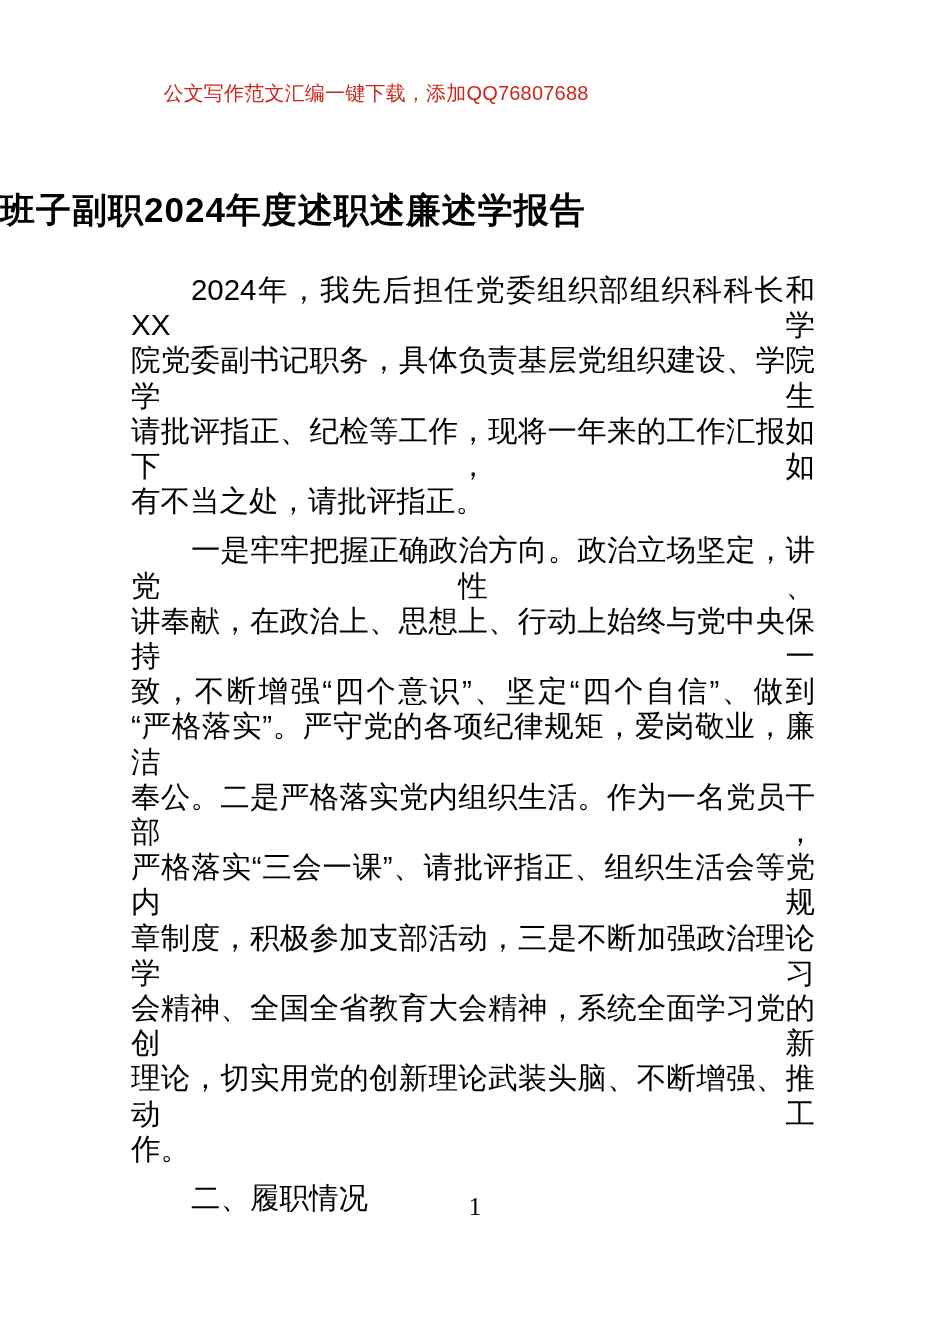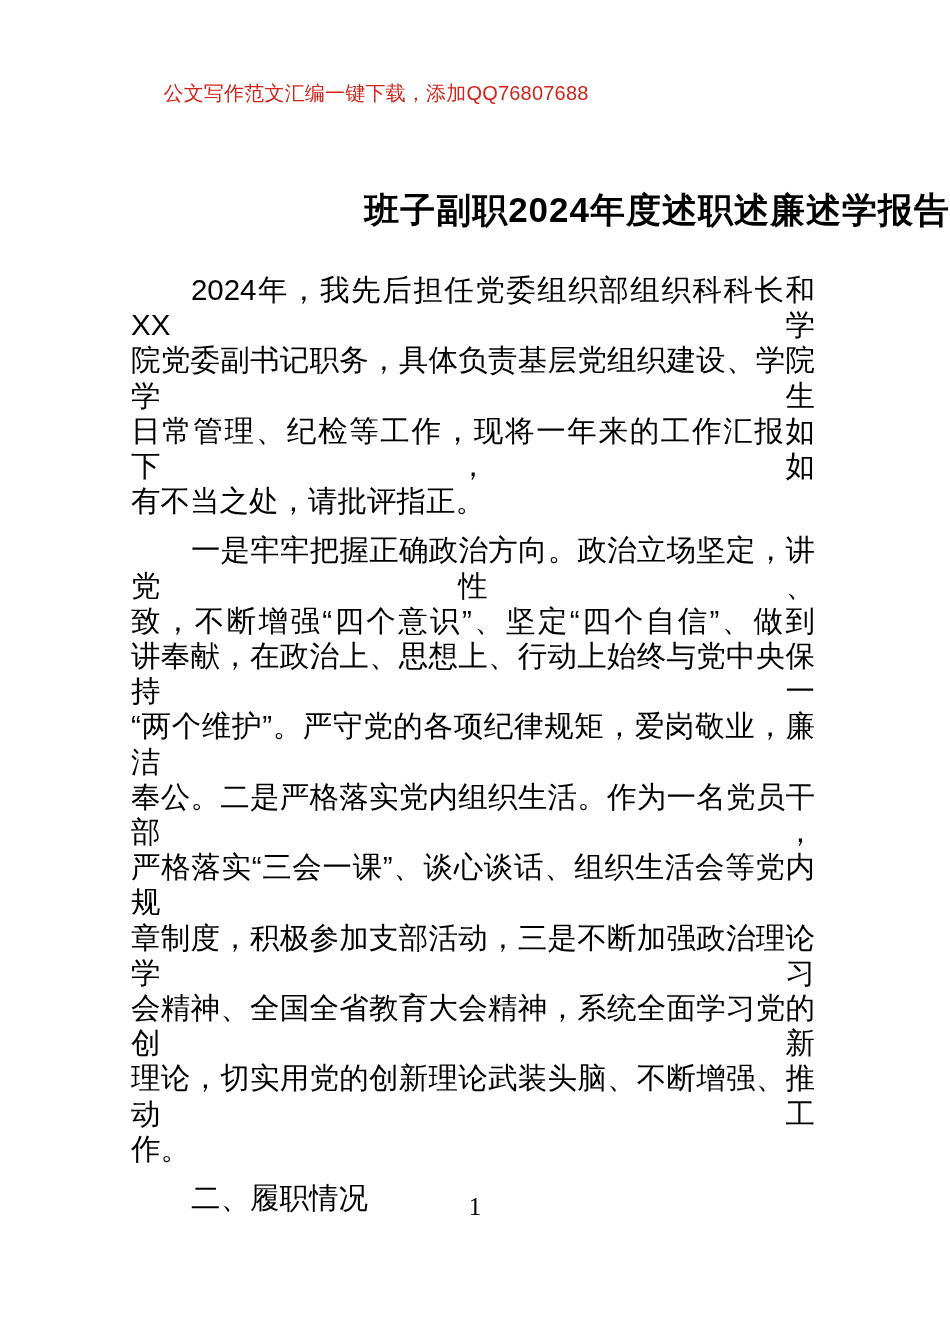--- a/index.html
+++ b/index.html
@@ -39,21 +39,21 @@
     letter-spacing: 0.2px;
     white-space: nowrap;
   }
 
   
   .doc-title {
     position: absolute;
     top: 163px;
     left: 0;
     width: 950px;
-    text-align: right;
+    text-align: left;
     font-family: "Liberation Sans", "DejaVu Sans", sans-serif;
     font-weight: bold;
     font-size: 35px;
     line-height: 48px;
     letter-spacing: 1px;
     color: #000000;
   }
 
   
   .body-text {
@@ -113,28 +113,28 @@
 <div class="page">
 
   <div class="promo-header">公文写作范文汇编一键下载，添加QQ76807688</div>
 
   <h1 class="doc-title">班子副职2024年度述职述廉述学报告</h1>
 
   <div class="body-text">
     <div class="para-lines" id="lines-host">
         <span class="line indent just">2024年，我先后担任党委组织部组织科科长和XX学</span>
         <span class="line just">院党委副书记职务，具体负责基层党组织建设、学院学生</span>
-        <span class="line just">日常管理、纪检等工作，现将一年来的工作汇报如下，如</span>
+        <span class="line just">请批评指正、纪检等工作，现将一年来的工作汇报如下，如</span>
         <span class="line last">有不当之处，请批评指正。</span>
         <span class="line indent just">一是牢牢把握正确政治方向。政治立场坚定，讲党性、</span>
+        <span class="line just">讲奉献，在政治上、思想上、行动上始终与党中央保持一</span>
         <span class="line just">致，不断增强“四个意识”、坚定“四个自信”、做到</span>
-        <span class="line just">讲奉献，在政治上、思想上、行动上始终与党中央保持一</span>
-        <span class="line just">“两个维护”。严守党的各项纪律规矩，爱岗敬业，廉洁</span>
+        <span class="line just">“严格落实”。严守党的各项纪律规矩，爱岗敬业，廉洁</span>
         <span class="line just">奉公。二是严格落实党内组织生活。作为一名党员干部，</span>
-        <span class="line just">严格落实“三会一课”、谈心谈话、组织生活会等党内规</span>
+        <span class="line just">严格落实“三会一课”、请批评指正、组织生活会等党内规</span>
         <span class="line just">章制度，积极参加支部活动，三是不断加强政治理论学习</span>
         <span class="line just">会精神、全国全省教育大会精神，系统全面学习党的创新</span>
         <span class="line just">理论，切实用党的创新理论武装头脑、不断增强、推动工</span>
         <span class="line last">作。</span>
         <span class="line indent last">二、履职情况</span>
       </div>
   </div>
 
   <div class="page-number">1</div>
 

